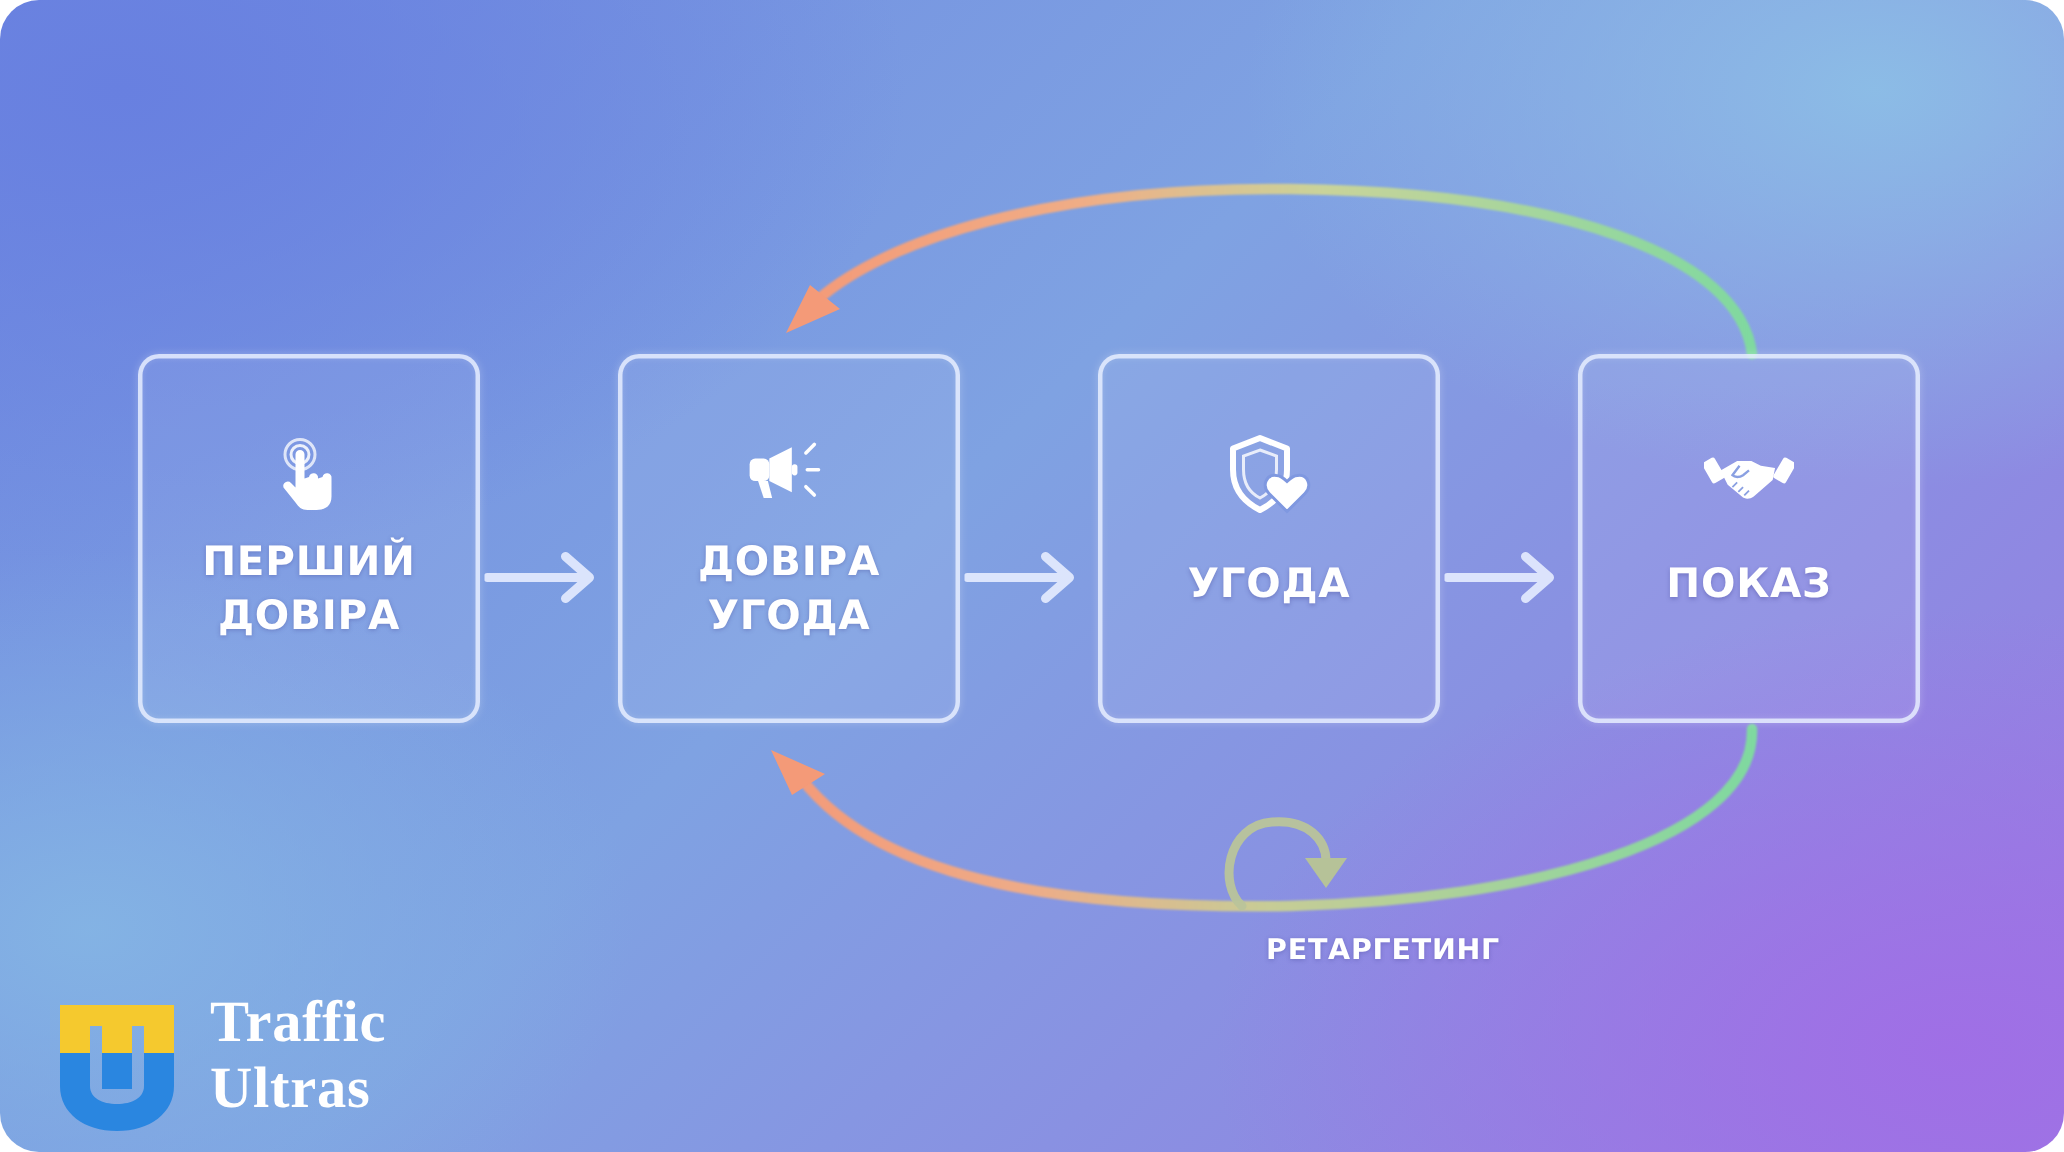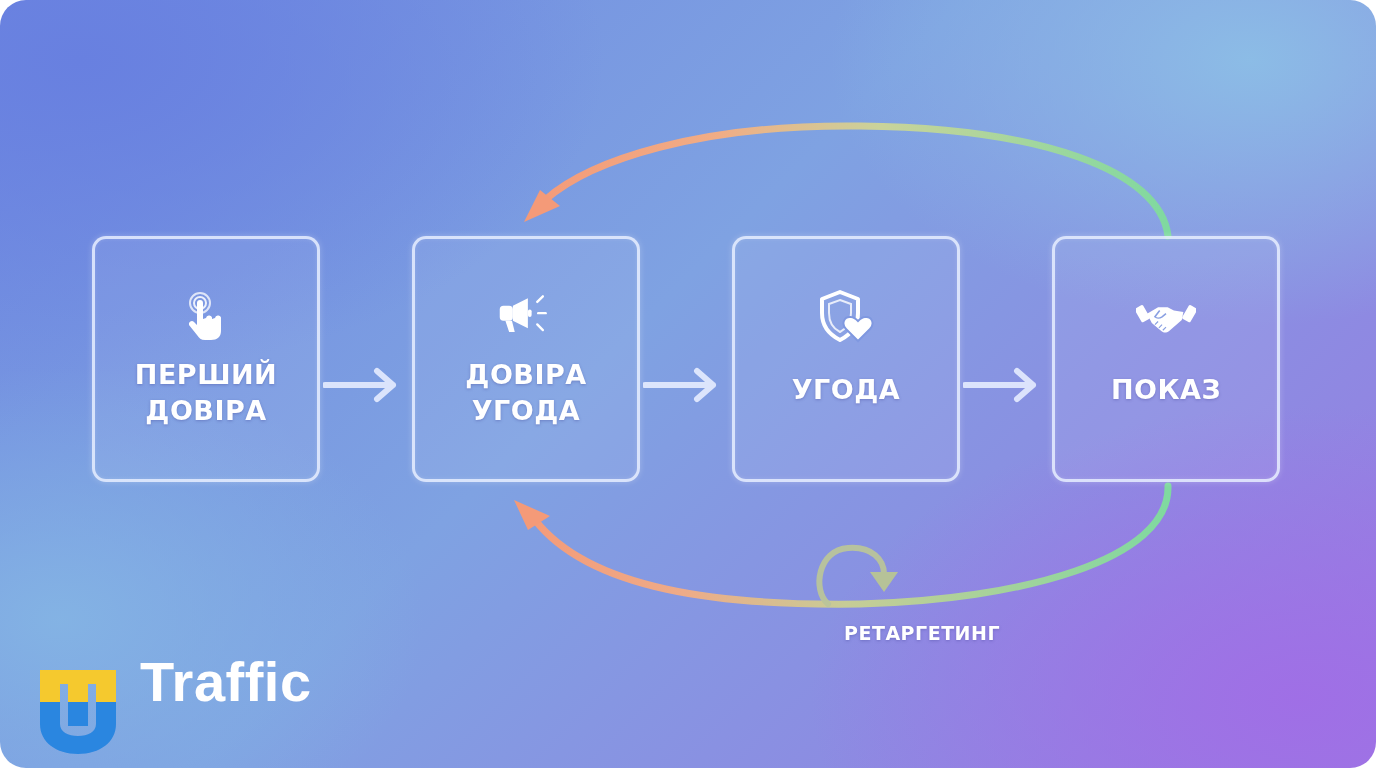--- a/index.html
+++ b/index.html
@@ -36,21 +36,21 @@
   .loop-svg { position: absolute; left: 0; top: 0; width: 1376px; height: 768px; pointer-events: none; }
   .retarget {
     position: absolute; left: 700px; width: 300px; top: 622px; text-align: right;
     color: #ffffff; font-weight: bold; font-size: 19px; letter-spacing: 0.5px;
     font-family: "DejaVu Sans", sans-serif;
     text-shadow: 0 1px 3px rgba(60,60,140,0.35);
   }
   .logo { position: absolute; left: 38px; top: 666px; width: 80px; height: 90px; }
   .brand {
     position: absolute; left: 140px; top: 660px; color: #ffffff;
-    font-family: Liberation Sans, sans-serif; font-weight: bold; font-size: 56px; line-height: 44px;
+    font-family: Liberation Serif, serif; font-weight: bold; font-size: 39px; line-height: 44px;
     letter-spacing: 0.5px;
   }
   .brand span { display: block; }
 </style>
 </head>
 <body>
 
 <div class="canvas">
 
   <svg class="loop-svg" viewBox="0 0 1376 768">
@@ -159,15 +159,16 @@
   <svg class="logo" viewBox="0 0 80 90">
     <rect x="2" y="4" width="76" height="14" fill="#f5c92e"></rect>
     <rect x="2" y="18" width="20" height="18" fill="#f5c92e"></rect>
     <rect x="58" y="18" width="20" height="18" fill="#f5c92e"></rect>
     <rect x="30" y="18" width="20" height="18" fill="#f5c92e"></rect>
     <path d="M2 36 H22 V58 C22 66 30 70 40 70 C50 70 58 66 58 58 V36 H78 V58 C78 76 62 88 40 88 C18 88 2 76 2 58 Z" fill="#2a86e0"></path>
     <rect x="30" y="36" width="20" height="24" fill="#2a86e0"></rect>
   </svg>
   <div class="brand">
     <span>Traffic</span>
+    <span>Ultras</span>
   </div>
 
 </div>
 
 </body></html>

